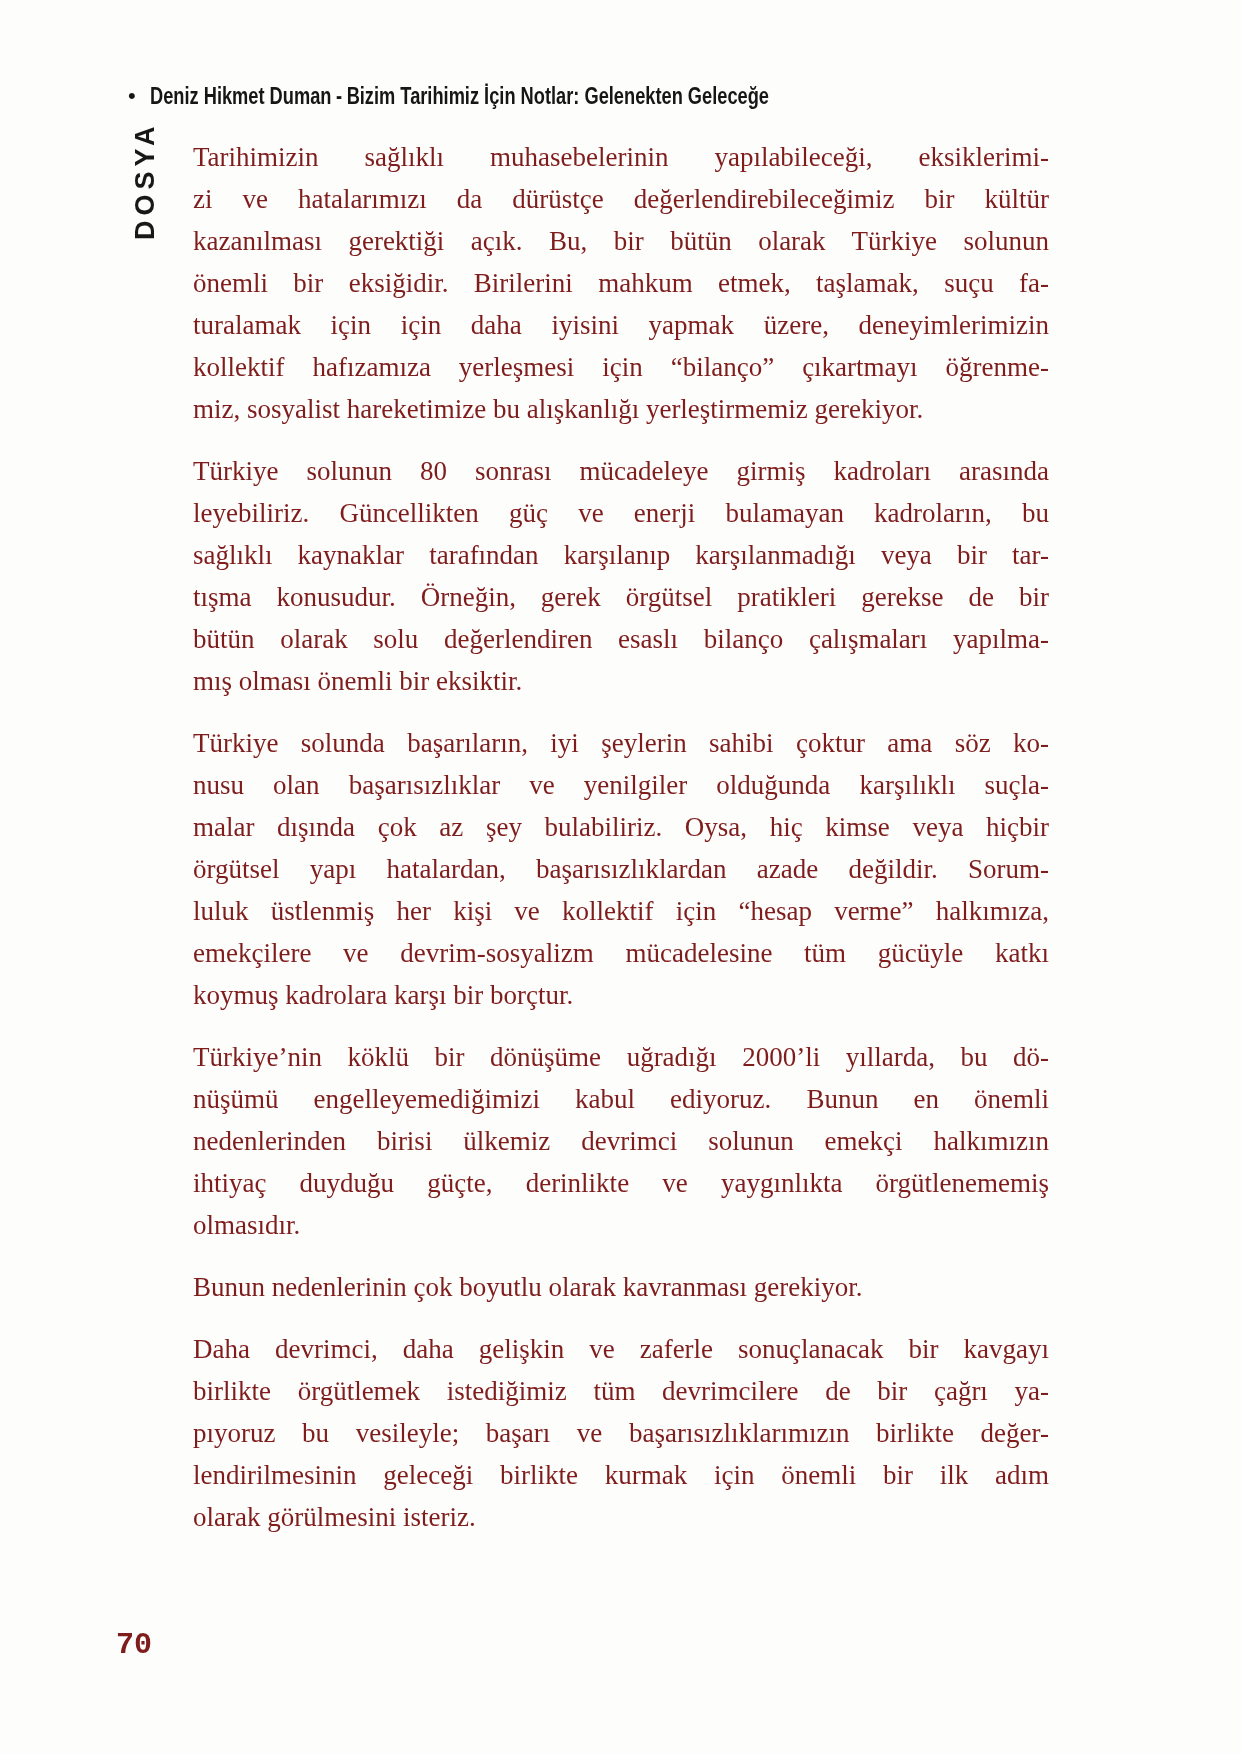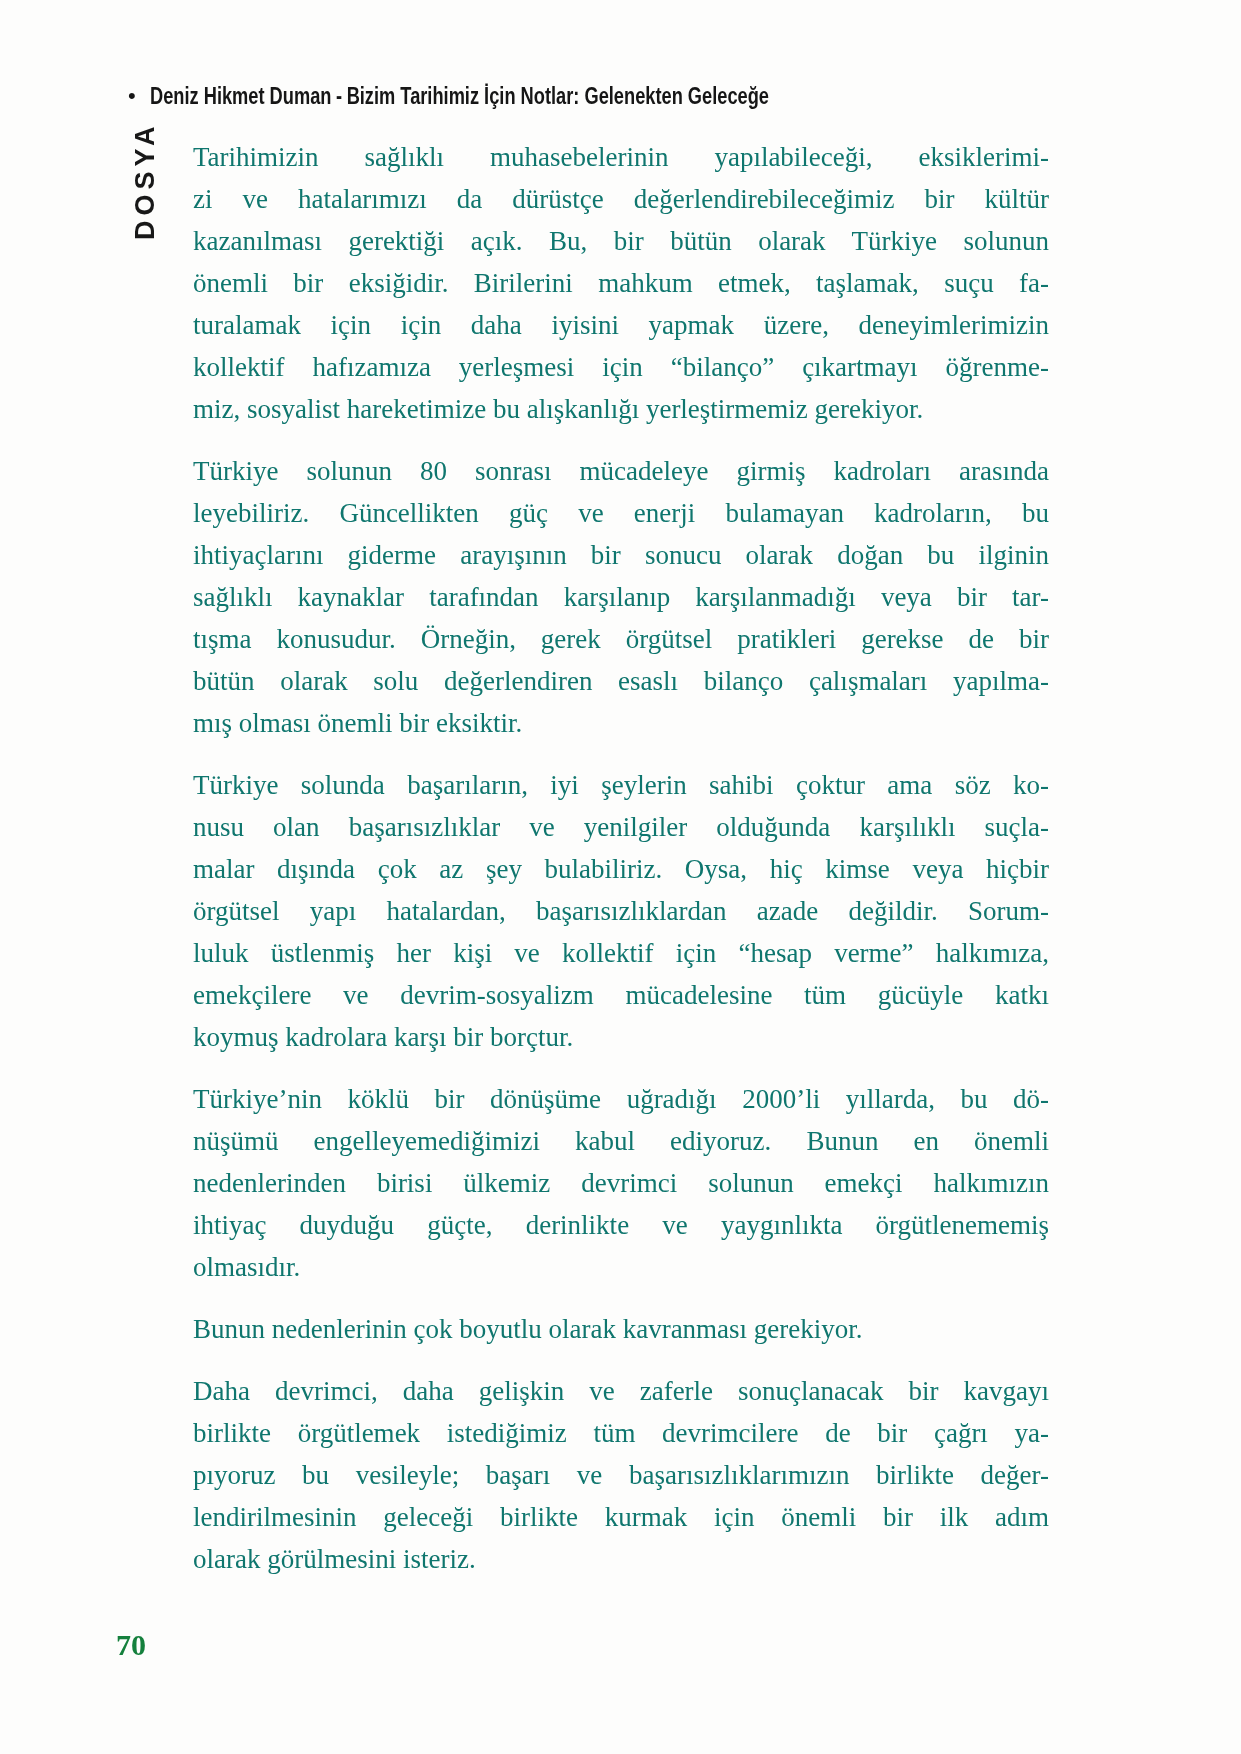--- a/index.html
+++ b/index.html
@@ -70,35 +70,35 @@
     width: 856px;
   }
   .para {
     margin: 0 0 20px 0;
   }
   .line {
     font-size: 27px;
     line-height: 42px;
     text-align: justify;
     text-align-last: justify;
-    color: #0f766e;
+    color: #7f1d1d;
   }
   .line.last {
     text-align-last: left;
   }
 
   
   .pagenum {
     position: absolute;
     left: 116px;
     top: 1628px;
-    font-family: Liberation Serif, serif;
+    font-family: Liberation Mono, monospace;
     font-weight: 700;
     font-size: 30px;
-    color: #15803d;
+    color: #7f1d1d;
   }
 </style>
 </head>
 <body>
 
 <div class="page">
 
   <div class="header">
     <span class="bullet">•</span>
     <span class="condensed"><span class="author">Deniz Hikmet Duman</span><span class="sep">-</span><span class="title">Bizim Tarihimiz İçin Notlar: Gelenekten Geleceğe</span></span>
@@ -112,21 +112,20 @@
         <div class="line">zi ve hatalarımızı da dürüstçe değerlendirebileceğimiz bir kültür</div>
         <div class="line">kazanılması gerektiği açık. Bu, bir bütün olarak Türkiye solunun</div>
         <div class="line">önemli bir eksiğidir. Birilerini mahkum etmek, taşlamak, suçu fa-</div>
         <div class="line">turalamak için için daha iyisini yapmak üzere, deneyimlerimizin</div>
         <div class="line">kollektif hafızamıza yerleşmesi için “bilanço” çıkartmayı öğrenme-</div>
         <div class="line last">miz, sosyalist hareketimize bu alışkanlığı yerleştirmemiz gerekiyor.</div>
       </div>
       <div class="para">
         <div class="line">Türkiye solunun 80 sonrası mücadeleye girmiş kadroları arasında</div>
         <div class="line">leyebiliriz. Güncellikten güç ve enerji bulamayan kadroların, bu</div>
-        <div class="line">ihtiyaçlarını giderme arayışının bir sonucu olarak doğan bu ilginin</div>
         <div class="line">sağlıklı kaynaklar tarafından karşılanıp karşılanmadığı veya bir tar-</div>
         <div class="line">tışma konusudur. Örneğin, gerek örgütsel pratikleri gerekse de bir</div>
         <div class="line">bütün olarak solu değerlendiren esaslı bilanço çalışmaları yapılma-</div>
         <div class="line last">mış olması önemli bir eksiktir.</div>
       </div>
       <div class="para">
         <div class="line">Türkiye solunda başarıların, iyi şeylerin sahibi çoktur ama söz ko-</div>
         <div class="line">nusu olan başarısızlıklar ve yenilgiler olduğunda karşılıklı suçla-</div>
         <div class="line">malar dışında çok az şey bulabiliriz. Oysa, hiç kimse veya hiçbir</div>
         <div class="line">örgütsel yapı hatalardan, başarısızlıklardan azade değildir. Sorum-</div>

